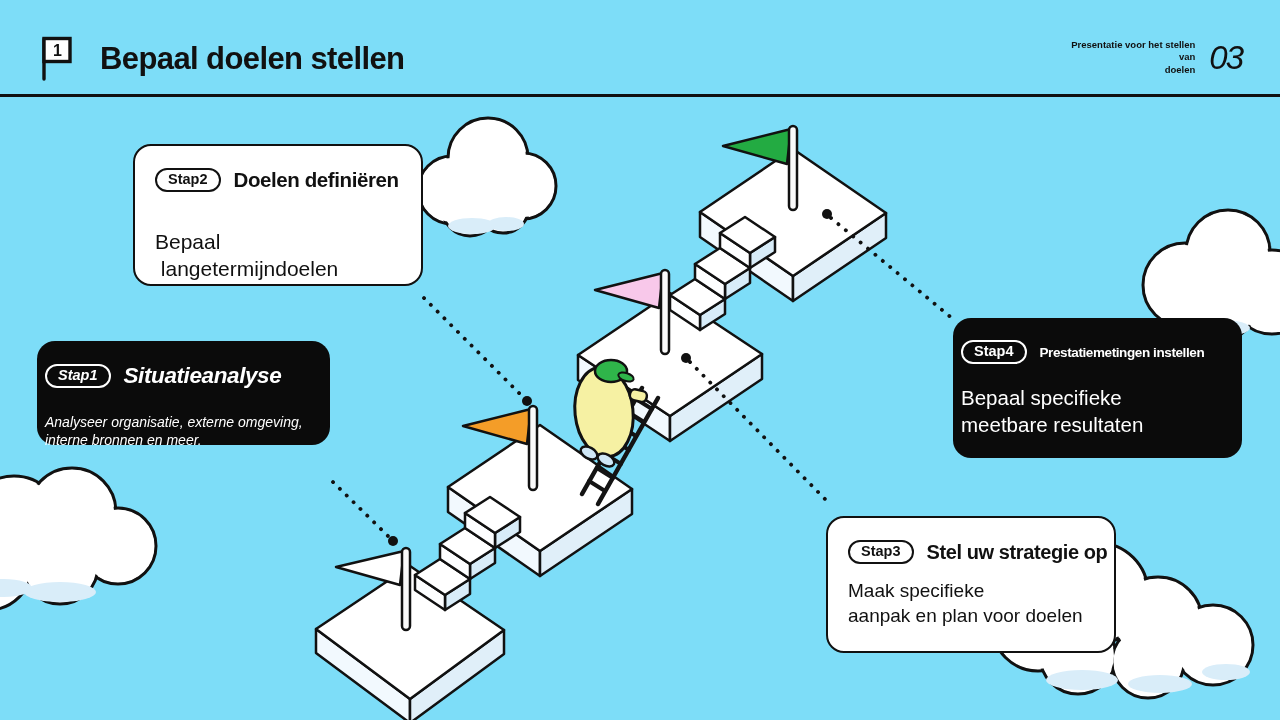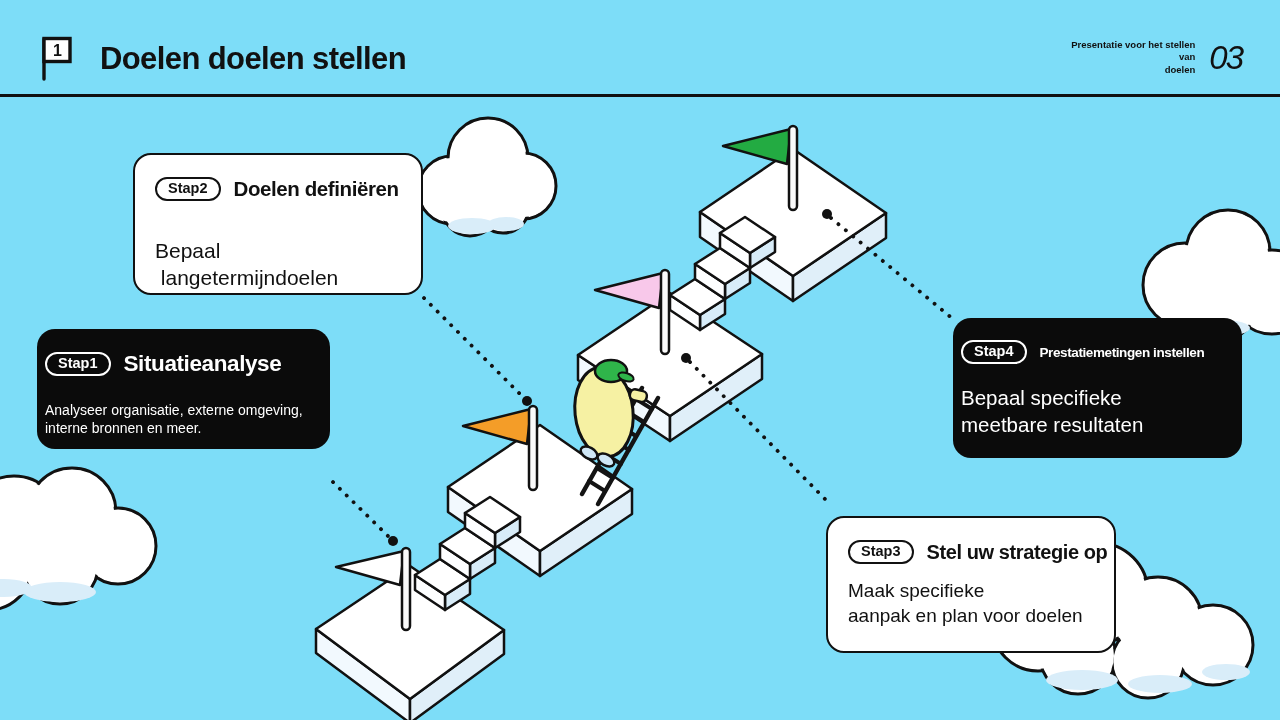--- a/index.html
+++ b/index.html
@@ -26,25 +26,25 @@
   
   .card { position:absolute; border-radius:18px; padding:22px 20px; z-index:20; }
   .card.light { background:#FFFFFF; border:2.5px solid #111; color:#111; }
   .card.dark  { background:#0B0B0B; color:#FFFFFF;padding-left:8px; }
   .card-head { display:flex; align-items:center; gap:13px; }
   .pill { border:2.2px solid currentColor; border-radius:999px; padding:1px 11px 3px;
           font-weight:bold; font-size:14.5px; white-space:nowrap; }
   .card-title { font-weight:bold; letter-spacing:-0.4px; white-space:nowrap; }
   .card-body { white-space:pre-wrap; line-height:1.3; }
 
-  .c1 { left:37px;  top:329px; width:293px; height:120px; }
+  .c1 { left:37px;  top:341px; width:293px; height:104px;font-style:italic; }
   .c1 .card-title { font-size:22.5px; }
   .c1 .card-body  { font-size:14px;  margin-top:24px; }
 
-  .c2 { left:133px; top:153px; width:290px; height:142px; }
+  .c2 { left:133px; top:144px; width:290px; height:142px; }
   .c2 .card-title { font-size:20.5px; }
   .c2 .card-body  { font-size:21px;  margin-top:36px; }
 
   .c3 { left:826px; top:516px; width:290px; height:137px; }
   .c3 .card-title { font-size:20px; }
   .c3 .card-body  { font-size:19px;  margin-top:15px; }
 
   .c4 { left:953px; top:318px; width:289px; height:140px; }
   .c4 .card-title { font-size:13.5px; }
   .c4 .card-body  { font-size:20.5px; margin-top:21px; }
@@ -268,19 +268,19 @@
   <div class="card-body">Bepaal specifieke
 meetbare resultaten</div>
 </div>
 
 <div class="header">
   <svg class="header-icon" width="36" height="46" viewBox="0 0 36 46">
     <line x1="4" y1="4" x2="4" y2="44" stroke="#111" stroke-width="3.4" stroke-linecap="round"></line>
     <rect x="4" y="3.5" width="26" height="23" fill="#FFFFFF" stroke="#111" stroke-width="3.4"></rect>
     <text x="17.5" y="21" text-anchor="middle" font-size="16" font-weight="bold" fill="#111" font-family="Liberation Sans, sans-serif">1</text>
   </svg>
-  <div class="header-title">Doelen doelen stellen</div>
+  <div class="header-title">Bepaal doelen stellen</div>
   <div class="header-right">
     <div class="header-sub">Presentatie voor het stellen van
 doelen</div>
     <div class="page-num">03</div>
   </div>
 </div>
 
 </body></html>

